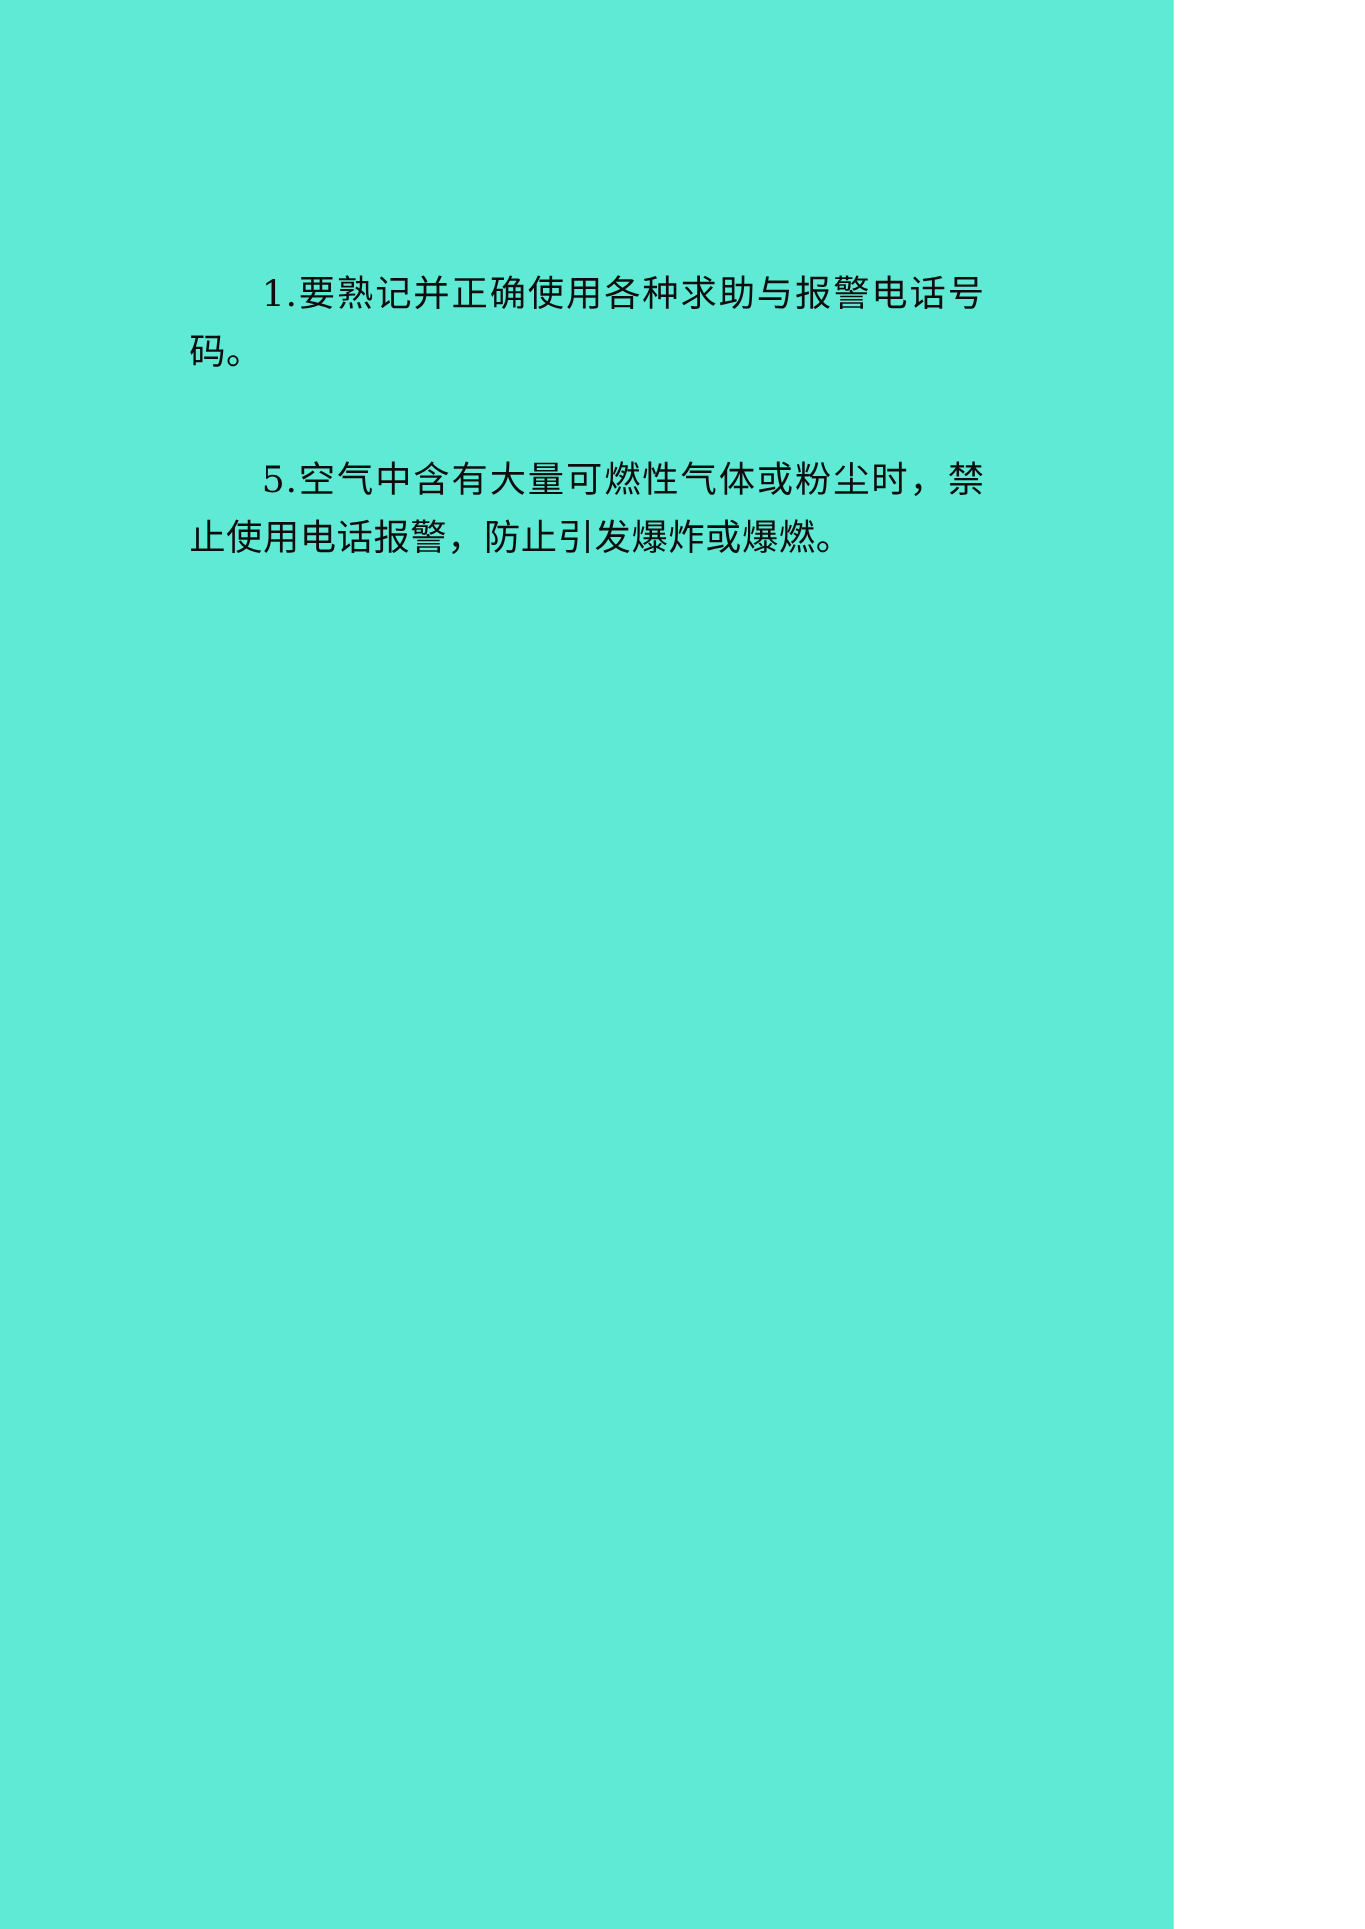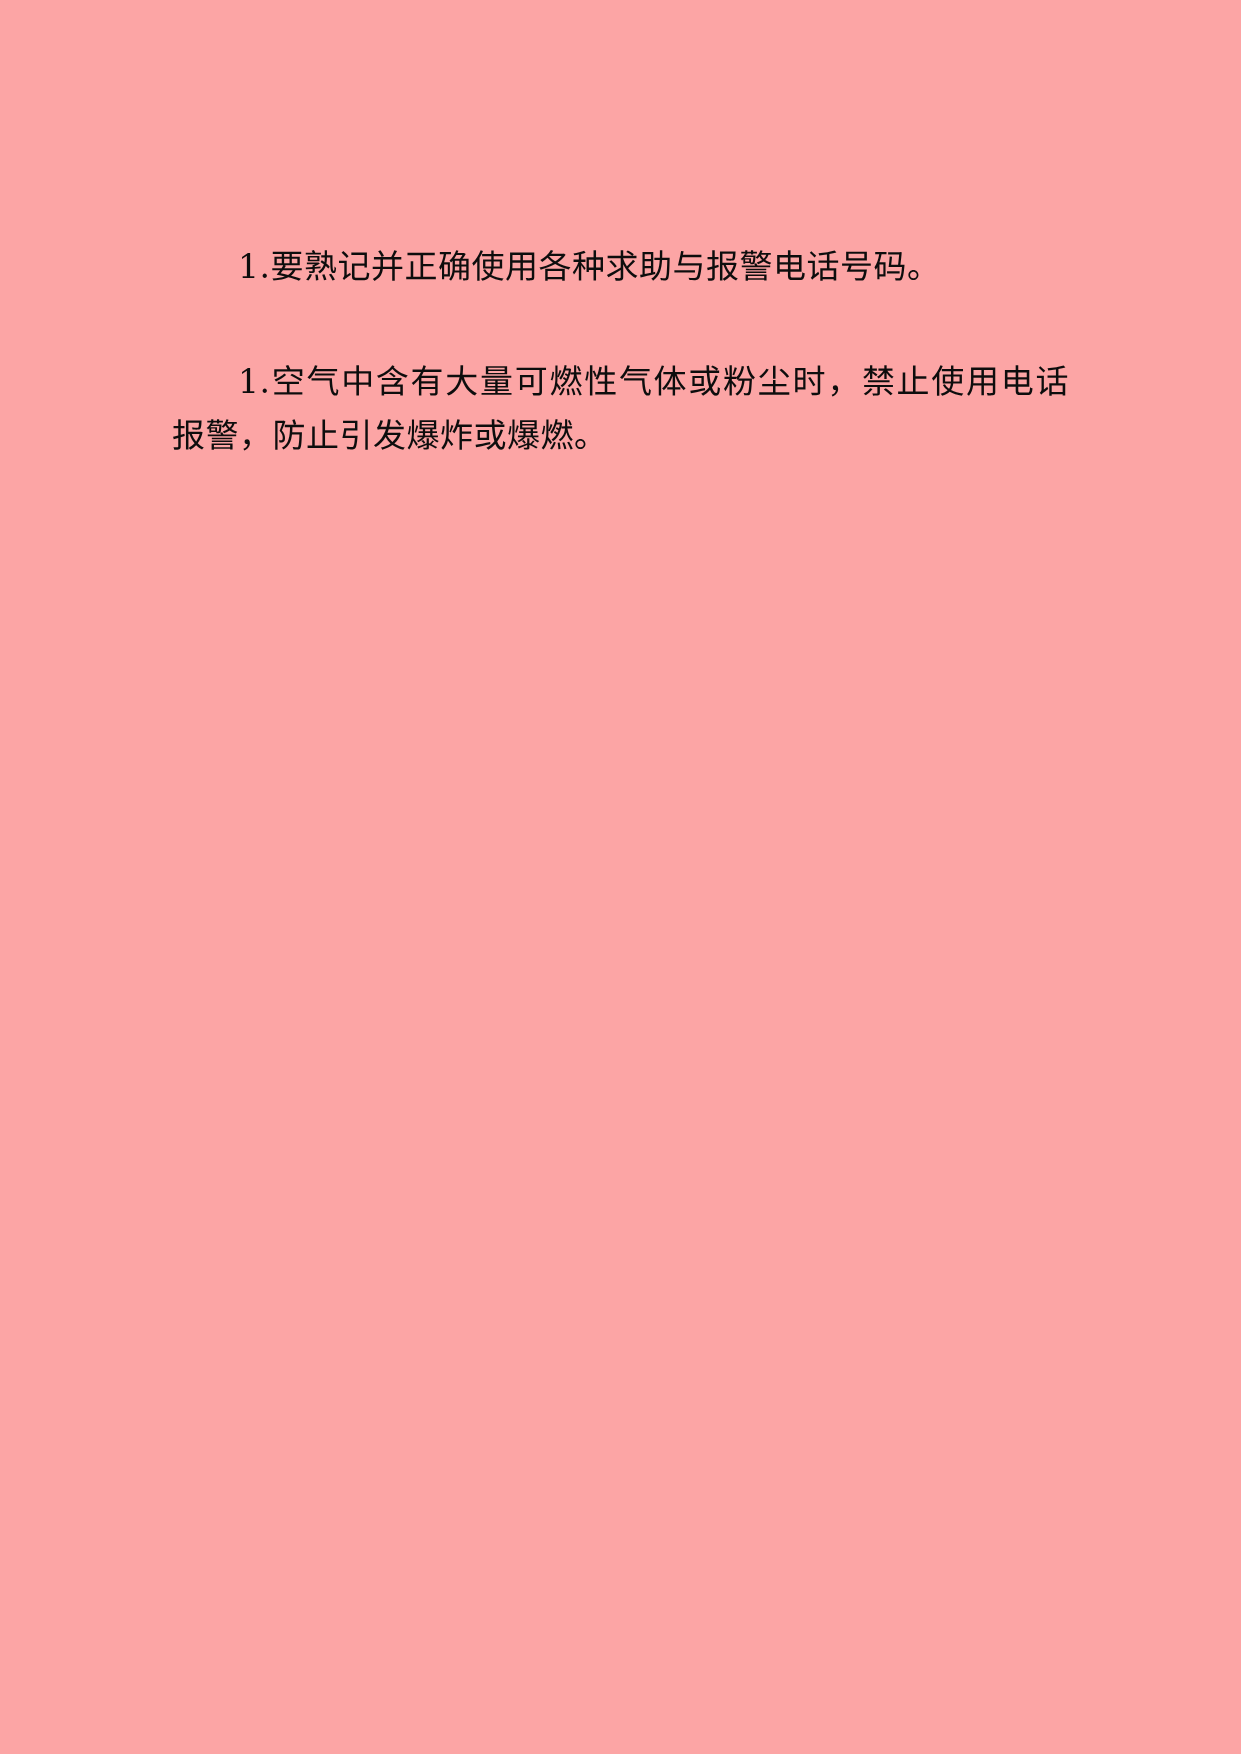--- a/index.html
+++ b/index.html
@@ -13,23 +13,23 @@
     height: 1754px;
     position: relative;
     overflow: hidden;
     font-family: "DejaVu Serif", "Liberation Serif", serif;
     color: #0d0d0d;
   }
   .page {
     position: absolute;
     left: 0;
     top: 0;
-    width: 1241px;
+    width: 1067px;
     height: 1754px;
-    background: #fca5a5;
+    background: #5eead4;
     box-sizing: border-box;
     padding: 240px 172px 60px 172px;
   }
   .doc-body {
     width: 100%;
   }
   .para {
     font-size: 33px;
     line-height: 1.62;
     letter-spacing: 0.5px;
@@ -43,15 +43,15 @@
   .para:last-child {
     margin-bottom: 0;
   }
 </style>
 </head>
 <body>
 
 <div class="page">
   <div class="doc-body">
     <p class="para">1.要熟记并正确使用各种求助与报警电话号码。</p>
-    <p class="para">1.空气中含有大量可燃性气体或粉尘时，禁止使用电话报警，防止引发爆炸或爆燃。</p>
+    <p class="para">5.空气中含有大量可燃性气体或粉尘时，禁止使用电话报警，防止引发爆炸或爆燃。</p>
   </div>
 </div>
 
 </body></html>

